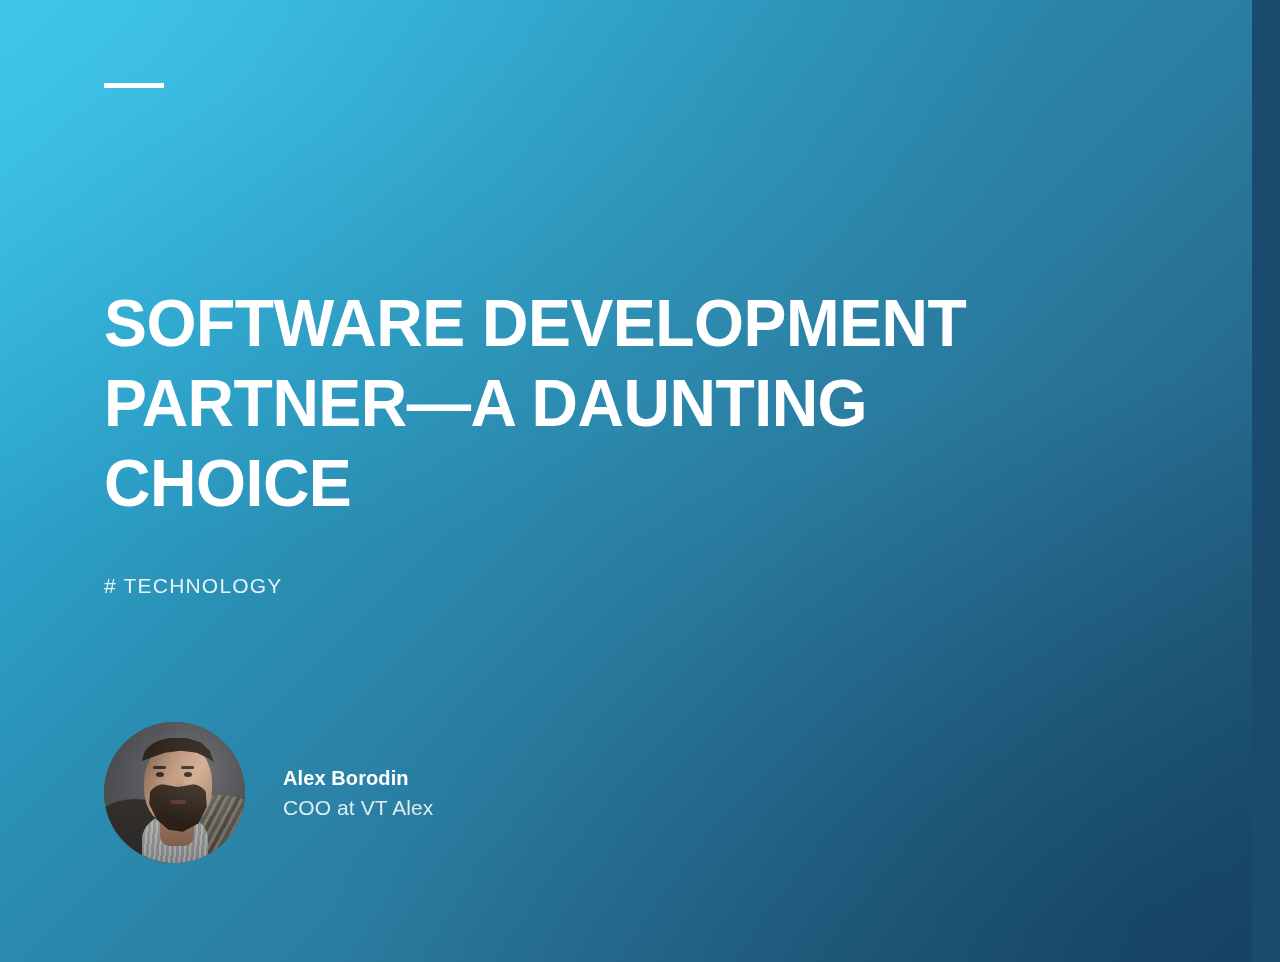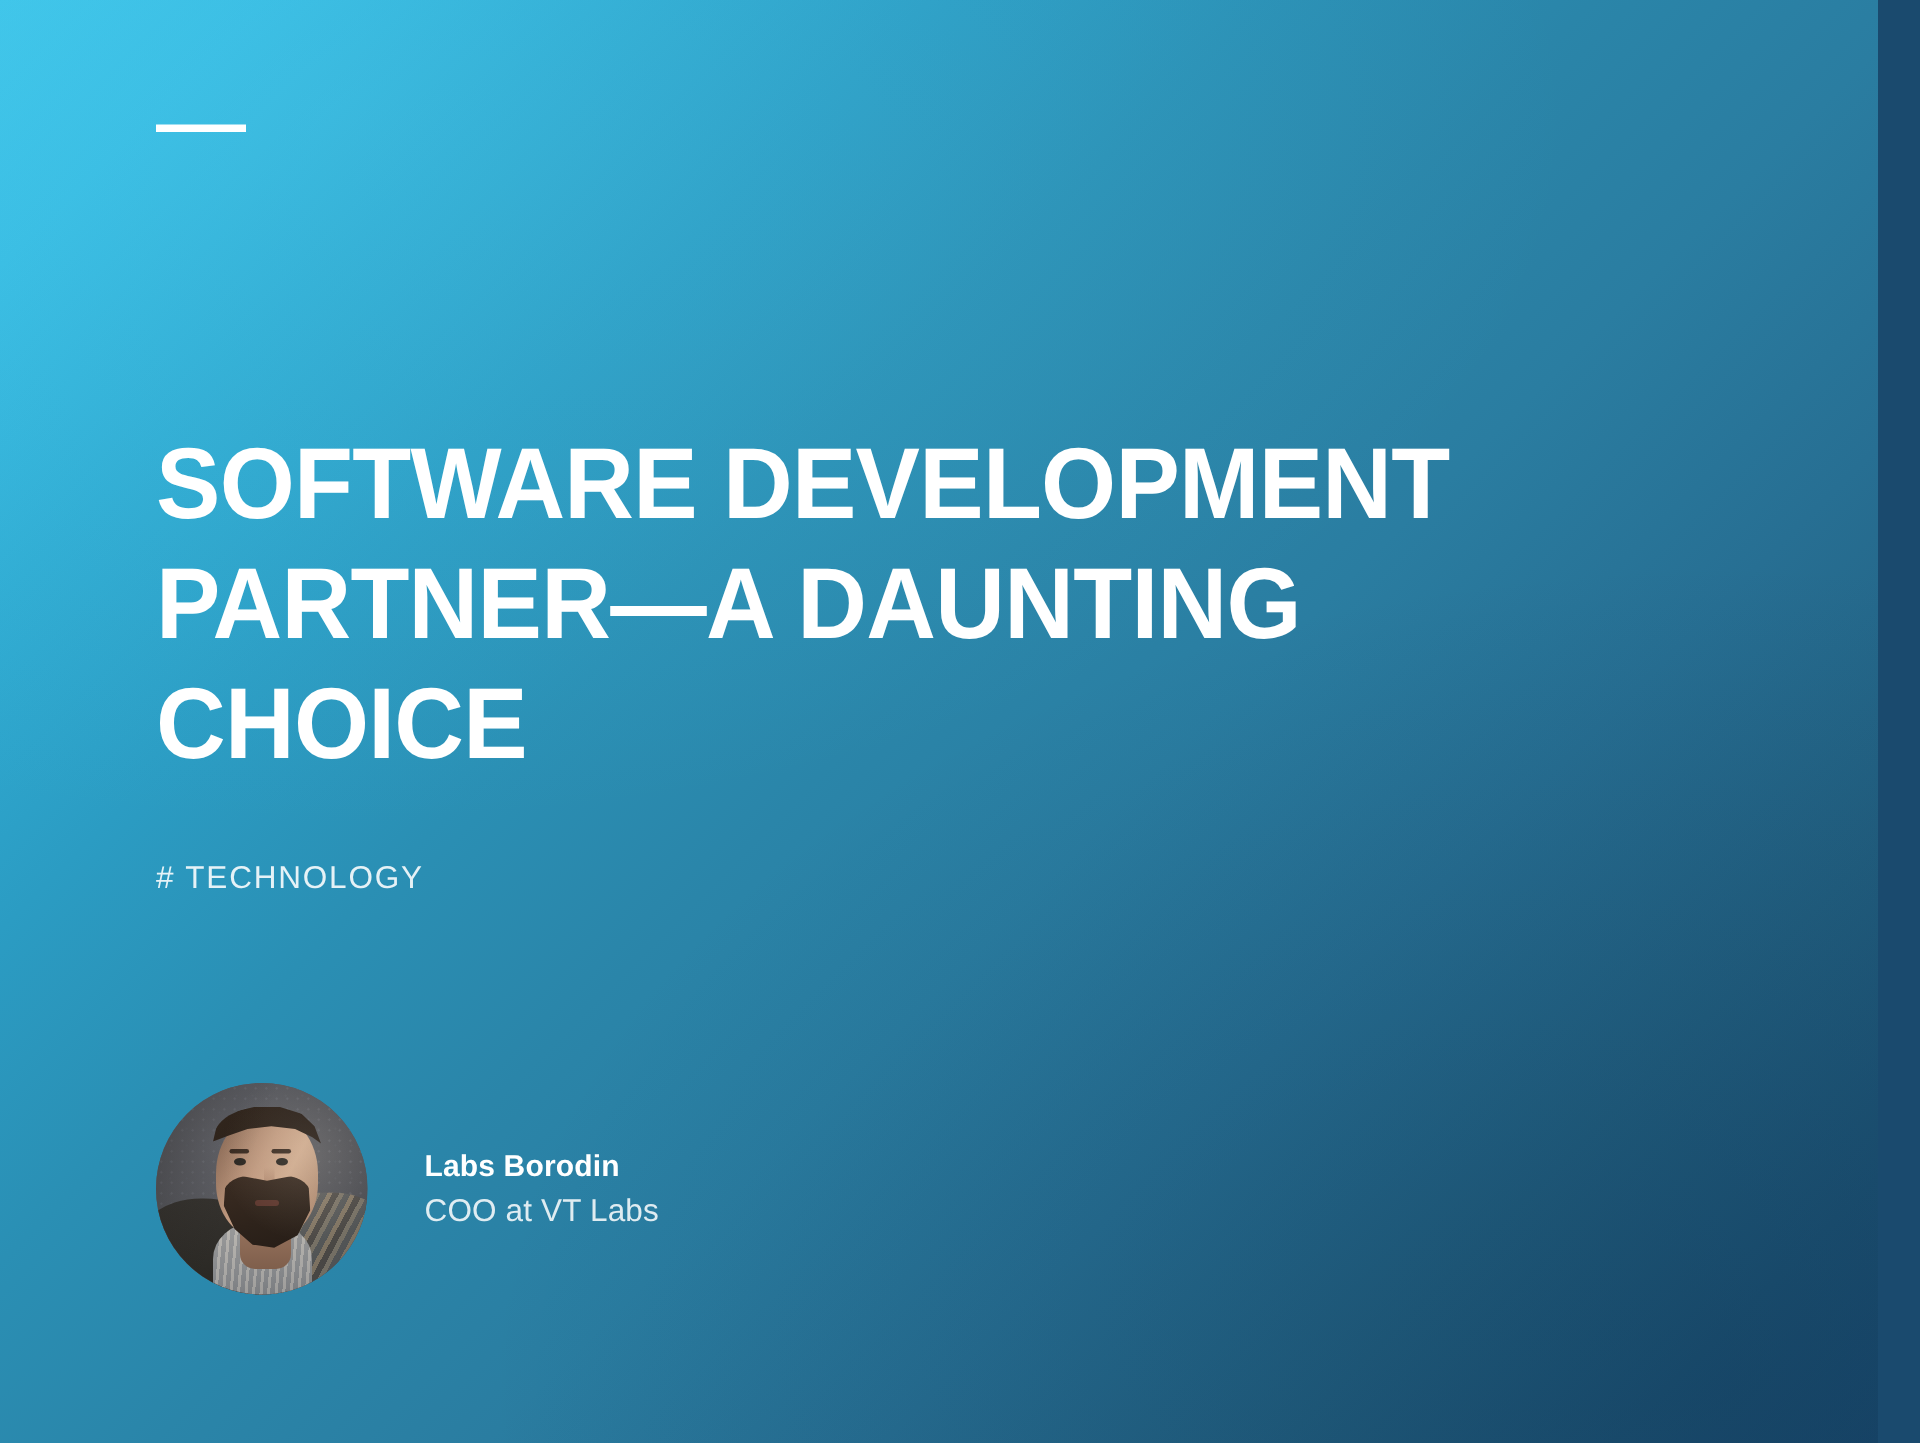--- a/index.html
+++ b/index.html
@@ -295,19 +295,19 @@
       <div class="av-brow-r"></div>
       <div class="av-eye-l"></div>
       <div class="av-eye-r"></div>
       <div class="av-nose"></div>
       <div class="av-beard"></div>
       <div class="av-mouth"></div>
       <div class="av-shade"></div>
     </div>
 
     <div class="author-text">
-      <p class="author-name">Labs Borodin</p>
-      <p class="author-role">COO at VT Labs</p>
+      <p class="author-name">Alex Borodin</p>
+      <p class="author-role">COO at VT Alex</p>
     </div>
 
   </div>
 
 </div>
 
 </body></html>

